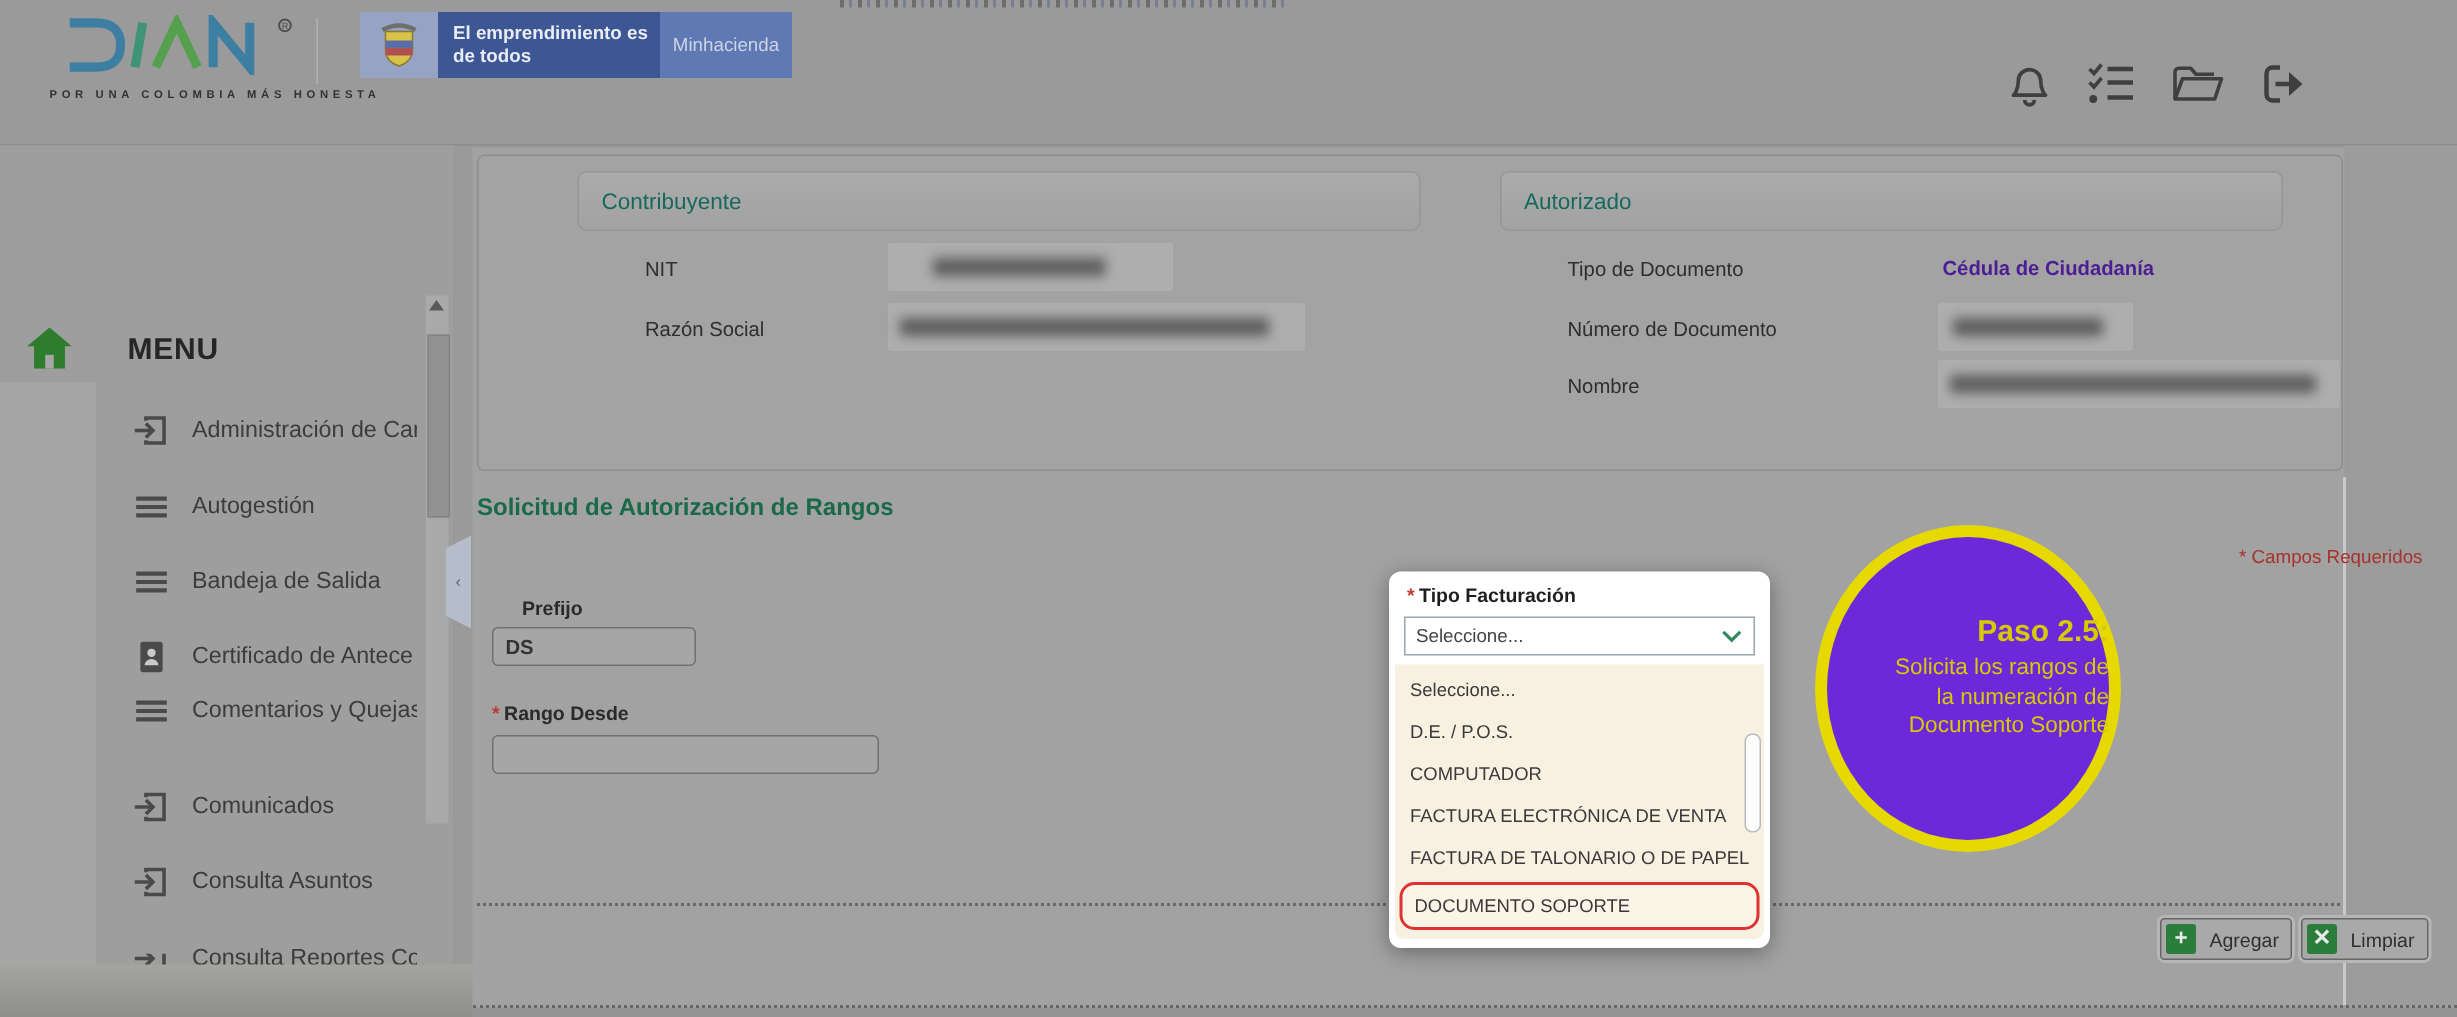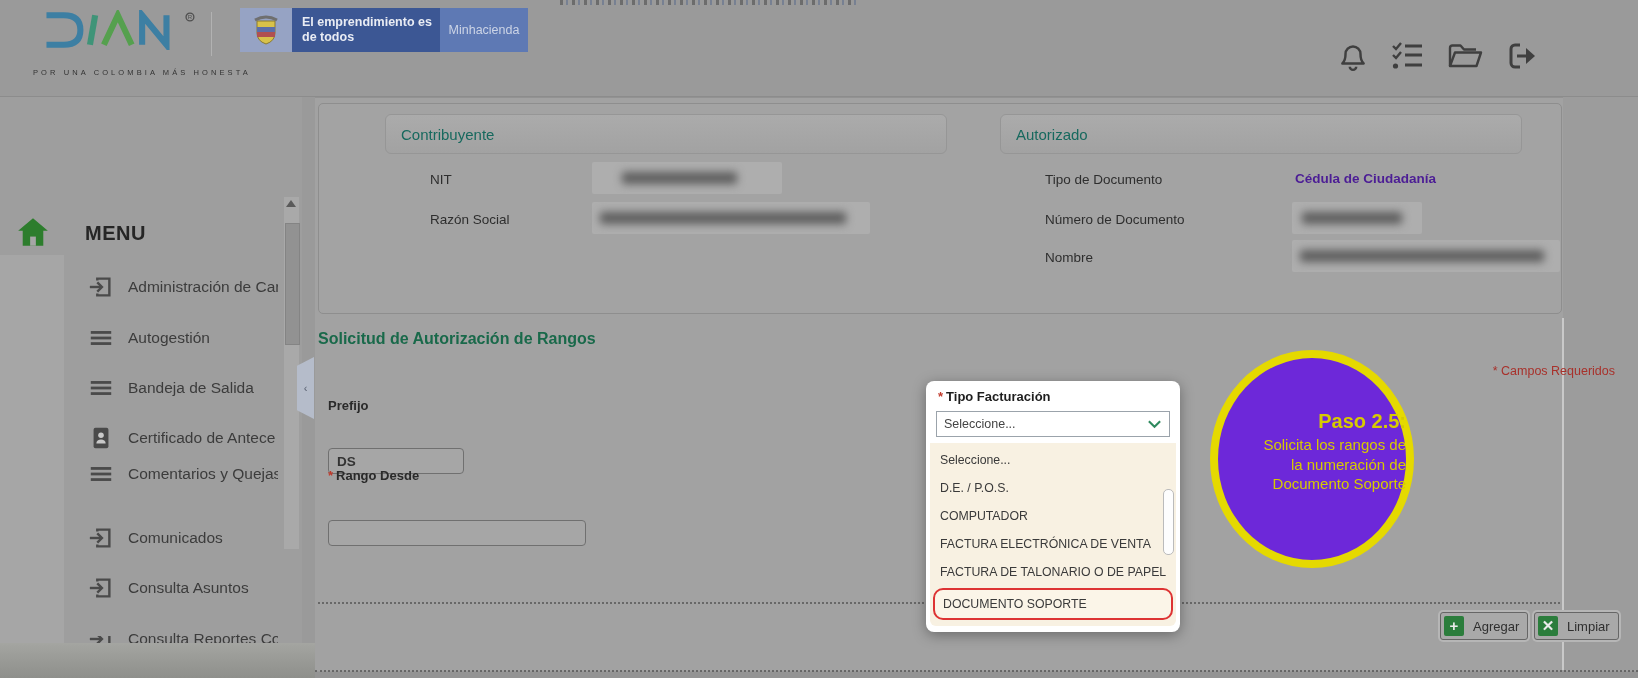--- a/index.html
+++ b/index.html
@@ -5,21 +5,21 @@
   html,body{margin:0;padding:0;background:#8f8f8f;font-family:"Liberation Sans",sans-serif;}
   #app{position:relative;width:1638px;height:678px;background:#9a9a9a;overflow:hidden;
        -webkit-user-select:none;user-select:none;}
   .abs{position:absolute;}
 
   
   .header{left:0;top:0;width:1638px;height:96px;background:#9a9a9a;border-bottom:1px solid #8c8c8c;}
   .clip-frag{left:560px;top:0;width:300px;height:5px;opacity:.55;
     background:repeating-linear-gradient(90deg,#474747 0 3px,transparent 3px 6px,#5b6c8c 6px 8px,transparent 8px 12px);}
   .logo-wrap{left:33px;top:10px;width:185px;}
-  .logo-tagline{font-size:7.5px;letter-spacing:3.1px;color:#333;margin-top:14px;white-space:nowrap;}
+  .logo-tagline{font-size:7.5px;letter-spacing:3.1px;color:#333;margin-top:3px;white-space:nowrap;font-weight:bold;}
   .hdr-divider{left:211px;top:12px;width:1px;height:44px;background:#b2b2b2;}
   .gov-banner{left:240px;top:8px;height:44px;display:flex;cursor:pointer;}
   .gov-emblem{width:52px;background:#96a3c4;display:flex;align-items:center;justify-content:center;}
   .gov-slogan{width:138px;background:#3c5794;color:#e9ecf4;font-size:12.5px;font-weight:bold;
      display:flex;align-items:center;padding-left:10px;line-height:1.2;}
   .gov-ministry{width:88px;background:#5e79b4;color:#ccd4e6;font-size:12.5px;
      display:flex;align-items:center;justify-content:center;}
   .hdr-icons{right:100px;top:40px;display:flex;gap:22px;align-items:center;}
   .hdr-icons svg{display:block;cursor:pointer;}
 
@@ -55,21 +55,21 @@
   .f-label{font-size:13.5px;color:#2e2e2e;}
   .f-value-bold{font-size:13.5px;font-weight:bold;color:#4c1d95;}
   .redact-wrap{background:#aeaeae;height:32px;border-radius:2px;}
   .redact-bar{height:12px;background:#5e5e5e;filter:blur(4px);border-radius:2px;margin-top:10px;}
 
   .form-title{left:318px;top:330px;width:1244px;text-align:left;font-size:16px;font-weight:bold;color:#19694a;}
   .req-note{left:1440px;top:364px;width:175px;text-align:right;font-size:12.5px;color:#a8312b;}
   .fld-label{font-size:13px;font-weight:bold;color:#2a2a2a;}
   .req{color:#c0392b;margin-right:3px;font-weight:bold;}
   .txt-input{position:absolute;background:#a6a6a6;border:1.5px solid #707070;border-radius:4px;height:24px;
-     font-family:"Liberation Sans",sans-serif;font-size:13.5px;font-weight:bold;color:#333;padding:0 8px;outline:none;margin-top:30px;}
+     font-family:"Liberation Sans",sans-serif;font-size:13.5px;font-weight:bold;color:#333;padding:0 8px;outline:none;}
 
   .dash-line{border-top:2px dotted #5a5a5a;opacity:.8;height:0;}
   .btn{position:absolute;top:612px;height:26px;display:flex;align-items:center;gap:9px;
      background:#a9a9a9;border:1px solid #666;border-radius:3px;box-shadow:0 0 0 2px #b6b6b6;
      padding:0 8px 0 3px;cursor:pointer;}
   .btn-ico{width:20px;height:20px;background:#2b7d3c;color:#eaeaea;font-size:15px;font-weight:bold;
      line-height:20px;text-align:center;border-radius:2px;}
   .btn-label{font-size:13px;color:#2f2f2f;}
 
   
@@ -284,21 +284,21 @@
     <div class="redact-bar" style="margin-left:10px;width:100px;"></div>
   </div>
   <div class="abs f-label" style="left:1045px;top:250px;">Nombre</div>
   <div class="abs redact-wrap" style="left:1292px;top:240px;width:268px;">
     <div class="redact-bar" style="margin-left:8px;width:244px;"></div>
   </div>
 
   <div class="abs form-title">Solicitud de Autorización de Rangos</div>
   <div class="abs req-note">* Campos Requeridos</div>
 
-  <div class="abs fld-label" style="left:328px;top:398px;">Prefijo</div>
+  <div class="abs fld-label" style="left:348px;top:398px;">Prefijo</div>
   <input class="txt-input" style="left: 328px; top: 418px; width: 118px;" value="DS">
 
   <div class="abs fld-label" style="left:328px;top:468px;">
     <span class="req">*</span><span>Rango Desde</span>
   </div>
   <input class="txt-input" style="left: 328px; top: 490px; width: 240px;">
 
   <div class="abs dash-line" style="left:318px;top:602px;width:1242px;"></div>
 
   <div class="btn" style="left:1440px;">

